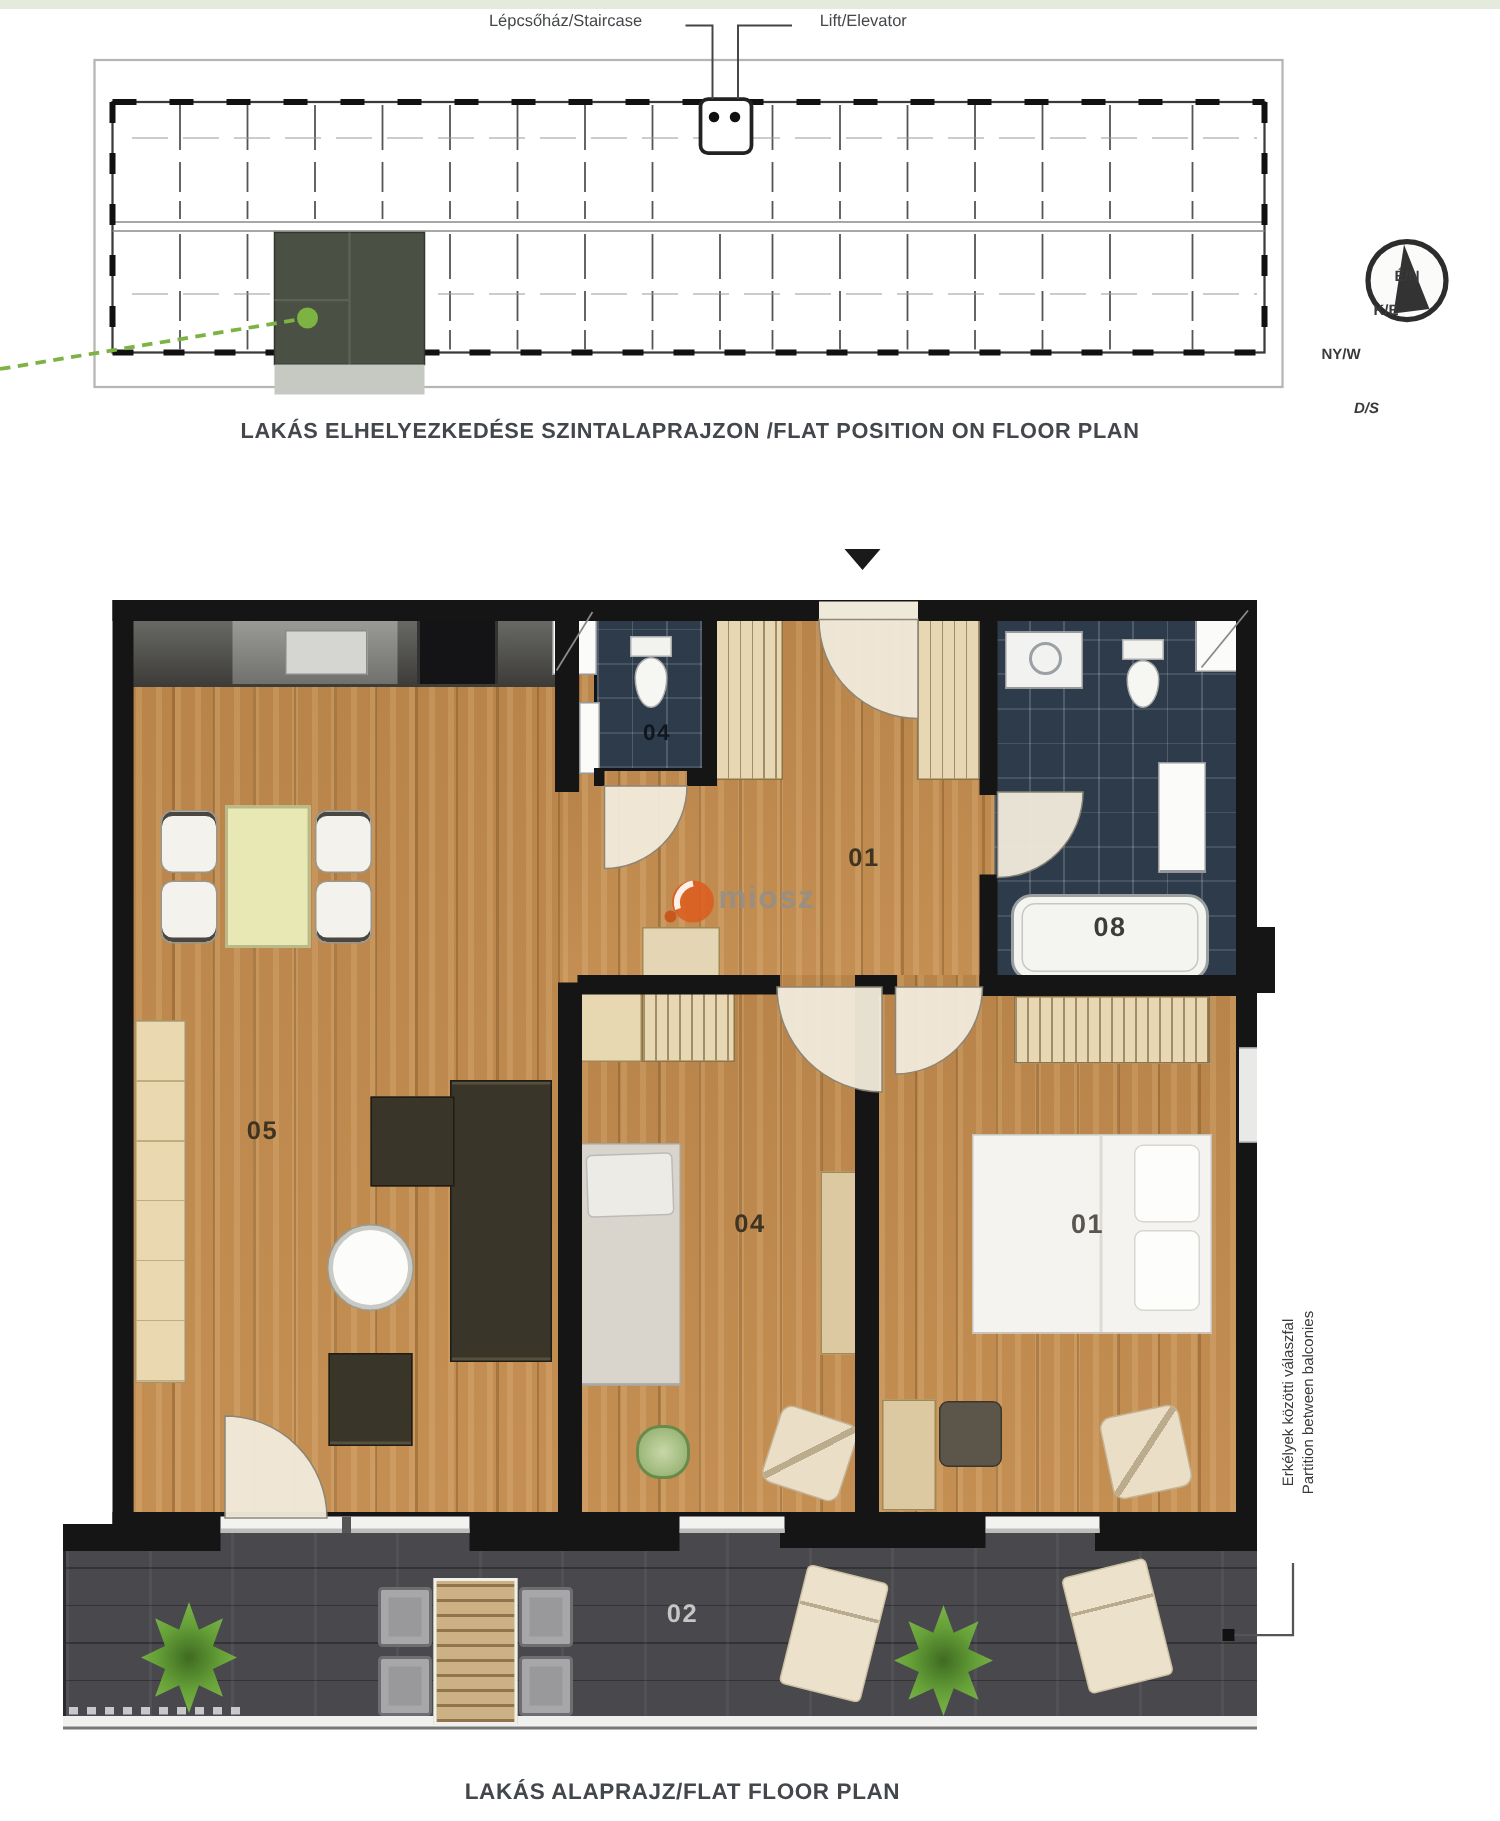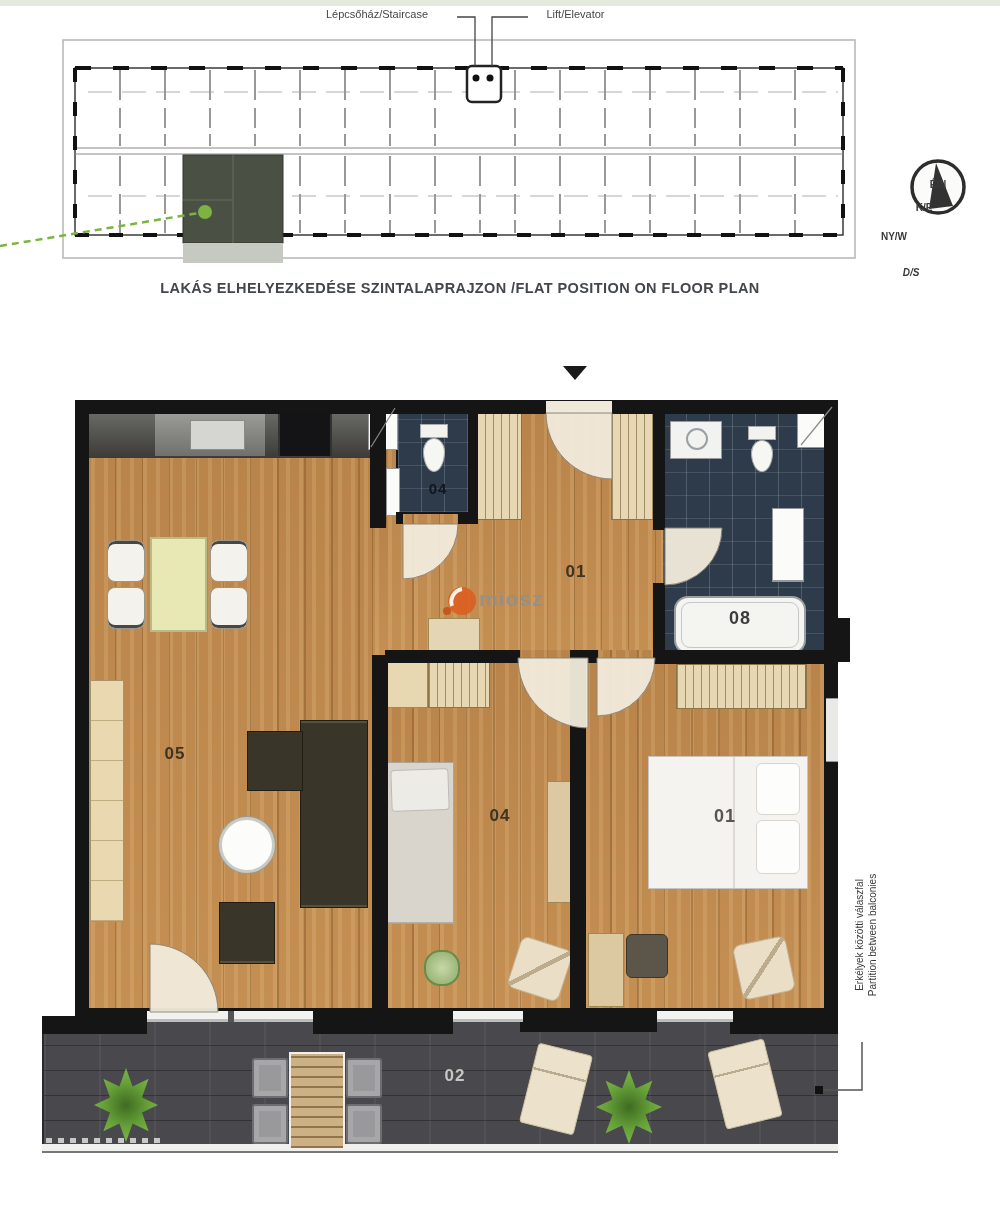--- a/index.html
+++ b/index.html
@@ -278,14 +278,15 @@
   <div class="rlabel" style="left:408px;top:480px;width:60px;color:#10161e;font-size:15px;">04</div>
   <div class="rlabel" style="left:425px;top:1066px;width:60px;color:#c6c6c4;">02</div>
 
   <div class="wm">miosz</div>
 
   <div class="note">
     <div>Erkélyek közötti válaszfal</div>
     <div>Partition between balconies</div>
   </div>
 
+  <div class="caption" style="left:40px;top:1186px;width:830px;font-size:15px;">LAKÁS ALAPRAJZ/FLAT FLOOR PLAN</div>
 
 </div>
 
 </body></html>

